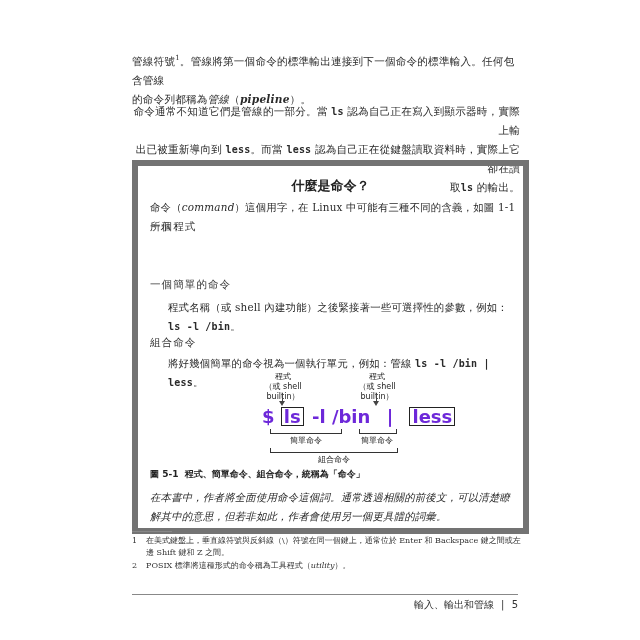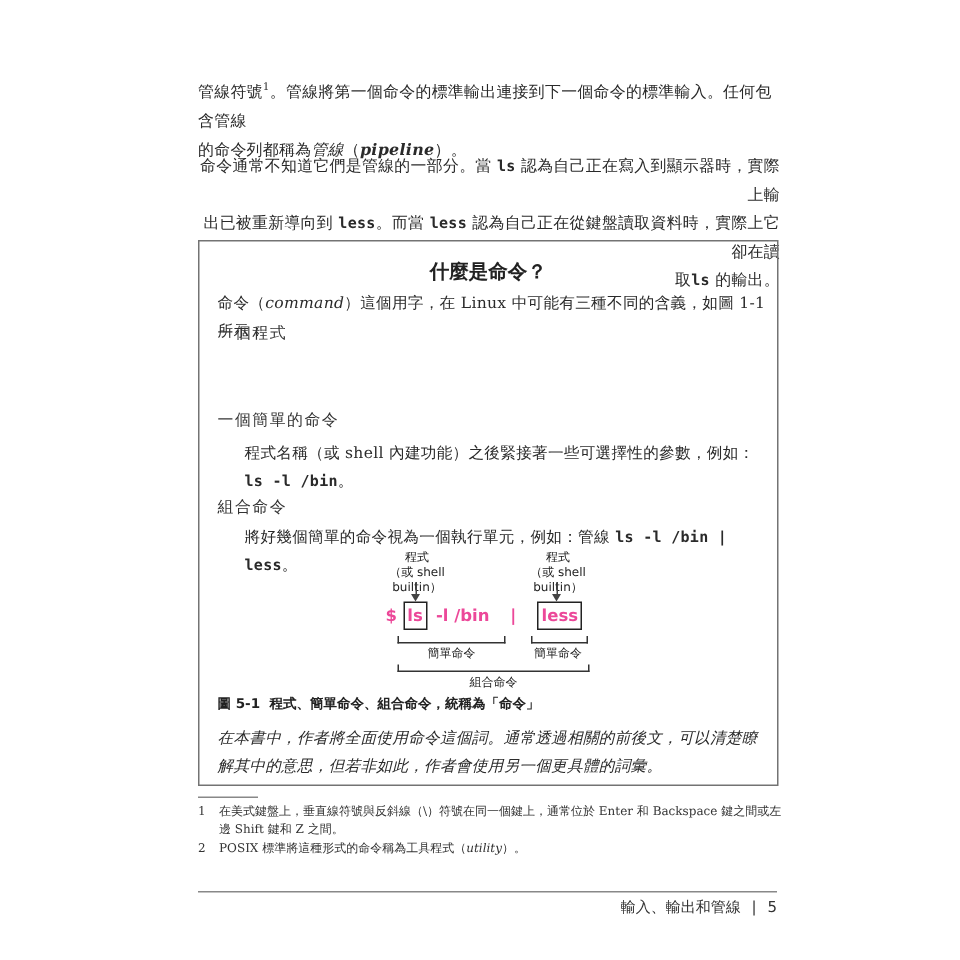--- a/index.html
+++ b/index.html
@@ -2,27 +2,27 @@
 <html><head>
 <meta charset="utf-8">
 <style>
   html, body { margin:0; padding:0; background:#ffffff; }
   body { width:640px; height:640px; position:relative; overflow:hidden;
          font-family:"DejaVu Serif", "Liberation Serif", serif; color:#2a2a2a; }
   .p { position:absolute; left:132px; width:388px; font-size:10.6px; line-height:19px; letter-spacing:0.2px; }
   .mono { font-family:"DejaVu Sans Mono","Liberation Mono", monospace; font-size:10px; font-weight:bold; }
   .it { font-style:italic; font-weight:bold; }
   .sup { font-size:7px; vertical-align:super; }
-  .box { position:absolute; left:132px; top:160px; width:385px; height:362px; border:1px solid #737373; }
+  .box { position:absolute; left:132px; top:160px; width:385px; height:362px; border:6px solid #737373; }
   .box-title { position:absolute; left:0; right:0; top:11px; text-align:center; font-family:"DejaVu Sans","Liberation Sans",sans-serif; font-weight:bold; font-size:13px; color:#222; }
   .bp { position:absolute; font-size:10.4px; line-height:19px; letter-spacing:0.2px; }
   .term { position:absolute; left:12px; font-size:10.6px; color:#333; letter-spacing:1px; }
   .diagram { position:absolute; left:96px; top:206px; width:200px; height:95px; font-family:"DejaVu Sans","Liberation Sans",sans-serif; }
   .lbl { position:absolute; font-size:8px; text-align:center; color:#222; line-height:10px; }
-  .cmdline { position:absolute; top:34px; font-size:11px; font-weight:bold; color:#ec4899; white-space:nowrap; font-family:"DejaVu Sans","Liberation Sans",sans-serif; }
+  .cmdline { position:absolute; top:34px; font-size:18px; font-weight:bold; color:#6d28d9; white-space:nowrap; font-family:"DejaVu Sans","Liberation Sans",sans-serif; }
   .cmdbox { display:inline-block; border:1px solid #222; padding:0 2px; line-height:17px; }
   .arrow { position:absolute; width:1px; background:#444; }
   .arrowhead { position:absolute; width:0; height:0; border-left:3px solid transparent; border-right:3px solid transparent; border-top:5px solid #444; }
   .brace { position:absolute; border:1px solid #333; border-top:none; height:4px; }
   .fig-caption { position:absolute; left:12px; top:302px; font-family:"DejaVu Sans","Liberation Sans",sans-serif; font-weight:bold; font-size:9px; color:#222; }
   .fn-rule { position:absolute; left:132px; top:531px; width:40px; border-top:1px solid #888; }
   .fn { position:absolute; left:132px; width:392px; font-size:8px; line-height:12px; color:#333; }
   .fn .n { display:inline-block; width:14px; }
   .footer-rule { position:absolute; left:132px; top:594px; width:386px; border-top:1px solid #888; }
   .footer { position:absolute; right:122px; top:598px; font-family:"DejaVu Sans","Liberation Sans",sans-serif; font-size:10px; color:#333; }

